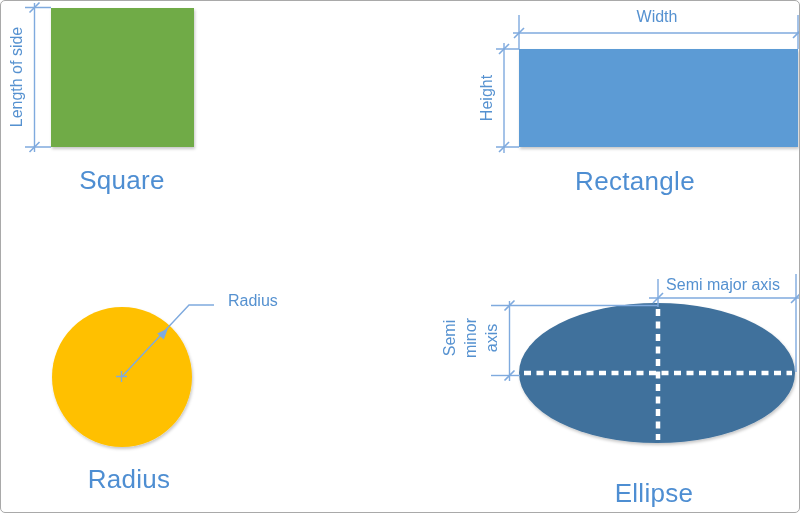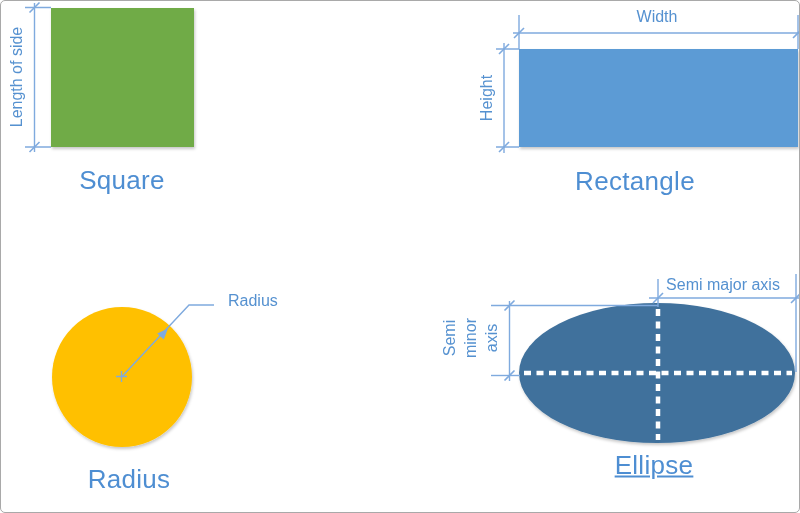--- a/index.html
+++ b/index.html
@@ -97,15 +97,15 @@
   <div class="txt shape-label" style="left:634px;top:180px;">Rectangle</div>
 
   <div class="txt dim-label" style="left:227px;top:300px;transform:translate(0,-50%);">Radius</div>
 
   <div class="txt shape-label" style="left:128px;top:478px;">Radius</div>
 
   <div class="txt dim-label" style="left:722px;top:284px;">Semi major axis</div>
 
   <div class="txt dim-label rot wrap3" style="left:469px;top:337px;">Semi minor axis</div>
 
-  <div class="txt shape-label" style="left:653px;top:464px;text-decoration:underline;">Ellipse</div>
+  <div class="txt shape-label" style="left:653px;top:492px;">Ellipse</div>
 
 </div>
 
 </body></html>

